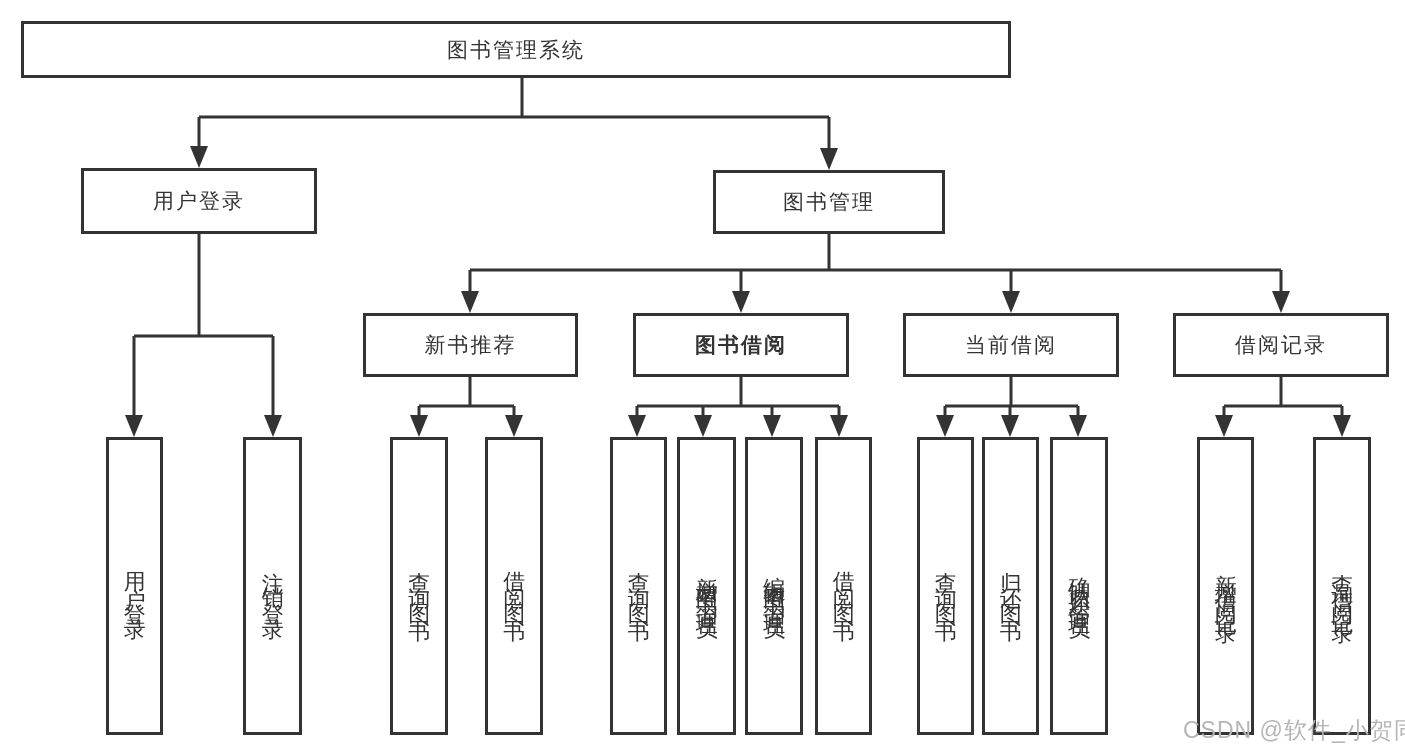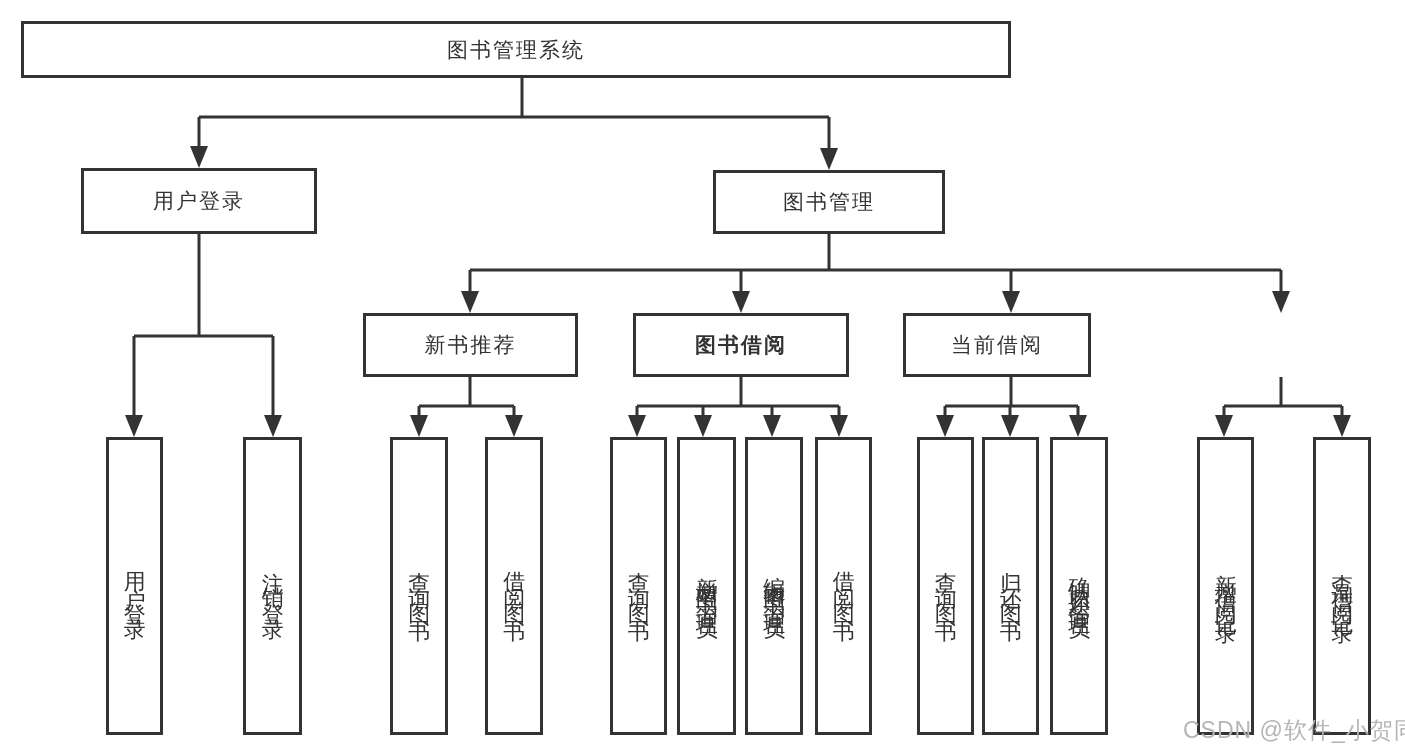--- a/index.html
+++ b/index.html
@@ -87,21 +87,22 @@
     </g>
   </svg>
 
   <div class="node" style="left:21px; top:21px; width:990px; height:57px;">图书管理系统</div>
 
   <div class="node" style="left:81px; top:168px; width:236px; height:66px;">用户登录</div>
   <div class="node" style="left:713px; top:170px; width:232px; height:64px;">图书管理</div>
 
   <div class="node" style="left:363px; top:313px; width:215px; height:64px;">新书推荐</div>
   <div class="node" style="left:633px; top:313px; width:216px; height:64px;font-weight:bold;">图书借阅</div>
-  <div class="node" style="left:903px; top:313px; width:188px; height:64px;">当前借阅</div>
+  <div class="node" style="left:903px; top:313px; width:216px; height:64px;">当前借阅</div>
+  <div class="node" style="left:1173px; top:313px; width:216px; height:64px;">借阅记录</div>
 
   <div class="node vnode ls4" style="left:106px; top:437px; width:57px; height:298px;">用户登录</div>
   <div class="node vnode ls4" style="left:243px; top:437px; width:59px; height:298px;">注销登录</div>
 
   <div class="node vnode ls4" style="left:390px; top:437px; width:58px; height:298px;">查询图书</div>
   <div class="node vnode ls4" style="left:485px; top:437px; width:58px; height:298px;">借阅图书</div>
 
   <div class="node vnode ls4" style="left:610px; top:437px; width:57px; height:298px;">查询图书</div>
   <div class="node vnode ls9" style="left:677px; top:437px; width:59px; height:298px;">新增图书（管理员）</div>
   <div class="node vnode ls9" style="left:745px; top:437px; width:58px; height:298px;">编辑图书（管理员）</div>

